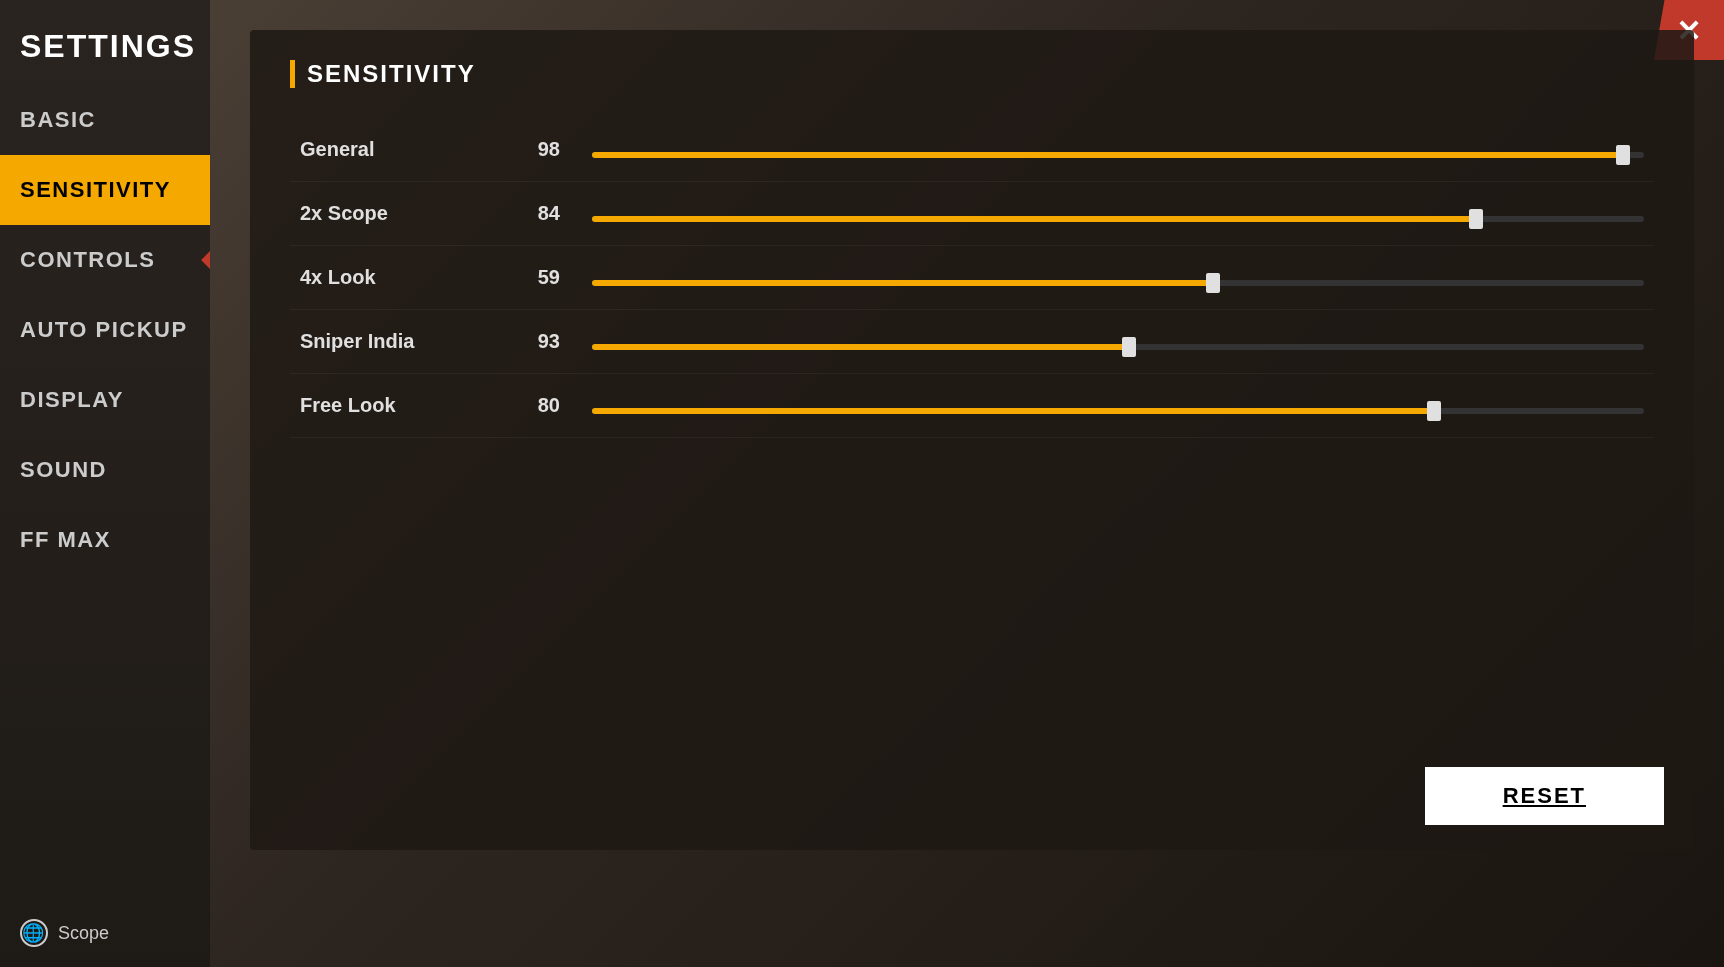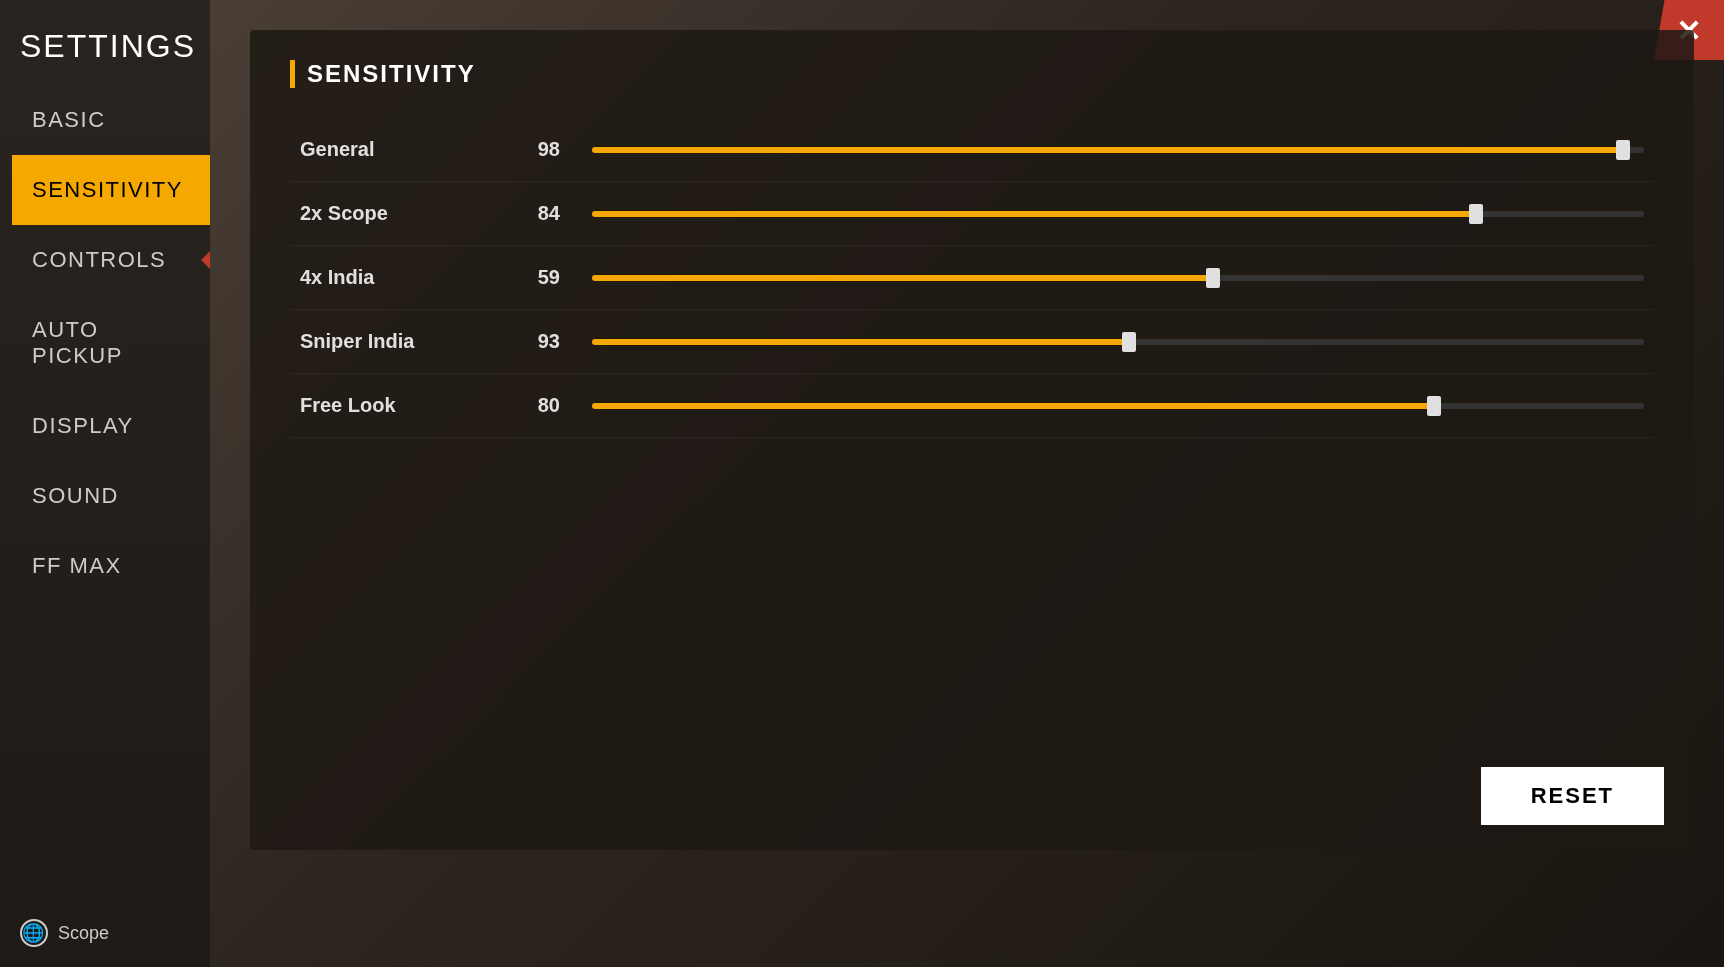--- a/index.html
+++ b/index.html
@@ -20,42 +20,41 @@
       background: linear-gradient(180deg, #2a2420 0%, #1e1a16 100%);
       display: flex;
       flex-direction: column;
       position: relative;
       flex-shrink: 0;
     }
 
     .sidebar-title {
       color: #ffffff;
       font-size: 32px;
-      font-weight: 400;
+      font-weight: 700;
       letter-spacing: 2px;
       padding: 28px 20px 20px 20px;
       text-transform: uppercase;
     }
 
     .sidebar-nav {
       display: flex;
       flex-direction: column;
       flex: 1;
     }
 
     .sidebar-item {
       padding: 22px 20px;
       color: #cccccc;
       font-size: 22px;
-      font-weight: 400;
+      font-weight: 700;
       letter-spacing: 1.5px;
       text-transform: uppercase;
       cursor: pointer;
       position: relative;
-      margin-left: 12px;
     }
 
     .sidebar-item.active {
       background: #f5a800;
       color: #000000;
     }
 
     .sidebar-item.active::after {
       content: '';
       position: absolute;
@@ -152,21 +151,21 @@
       color: #ffffff;
       font-size: 24px;
       font-weight: 900;
       letter-spacing: 2px;
       text-transform: uppercase;
     }
 
     
     .slider-row {
       display: flex;
-      align-items: center;
+      align-items: flex-end;
       padding: 20px 10px;
       border-bottom: 1px solid rgba(255,255,255,0.05);
     }
 
     .slider-label {
       color: #e0e0e0;
       font-size: 20px;
       font-weight: 600;
       width: 200px;
       flex-shrink: 0;
@@ -223,24 +222,25 @@
     
     .reset-btn {
       position: absolute;
       bottom: 25px;
       right: 30px;
       background: #ffffff;
       color: #000000;
       font-size: 22px;
       font-weight: 900;
       letter-spacing: 2px;
-      padding: 16px 50px;
+      padding: 16px 78px;
       cursor: pointer;
       border: none;
       text-transform: uppercase;
+      text-decoration: underline;
     }
   </style>
 </head>
 <body>
 
 <div class="sidebar">
   <div class="sidebar-title">SETTINGS</div>
 
   <nav class="sidebar-nav">
 
@@ -282,21 +282,21 @@
         <div class="slider-row">
       <span class="slider-label">2x Scope</span>
       <span class="slider-value">84</span>
       <div class="slider-track-container">
         <div class="slider-track-bg"></div>
         <div class="slider-track-fill" style="width: 84%"></div>
         <div class="slider-thumb" style="left: 84%"></div>
       </div>
     </div>
         <div class="slider-row">
-      <span class="slider-label">4x India</span>
+      <span class="slider-label">4x Look</span>
       <span class="slider-value">59</span>
       <div class="slider-track-container">
         <div class="slider-track-bg"></div>
         <div class="slider-track-fill" style="width: 59%"></div>
         <div class="slider-thumb" style="left: 59%"></div>
       </div>
     </div>
         <div class="slider-row">
       <span class="slider-label">Sniper India</span>
       <span class="slider-value">93</span>

